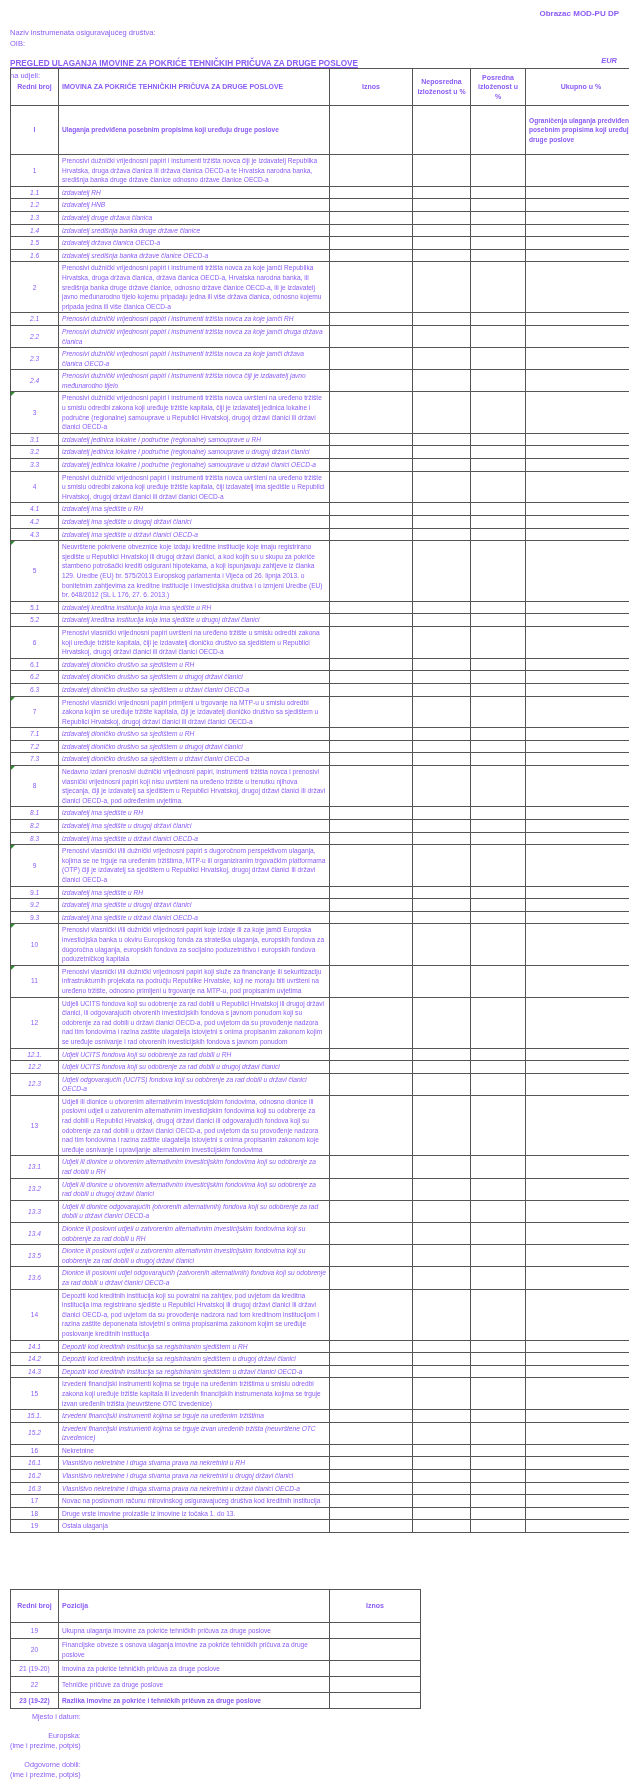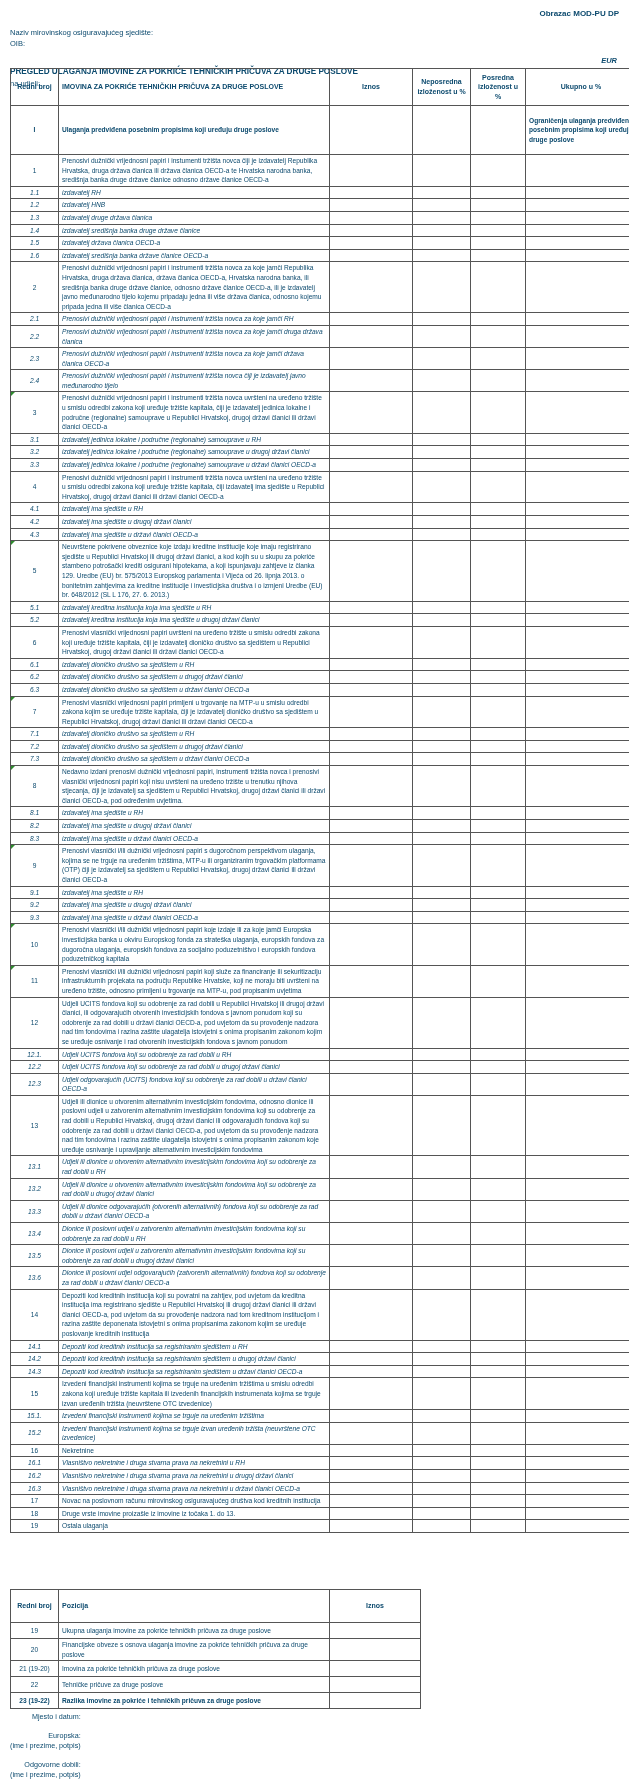--- a/index.html
+++ b/index.html
@@ -1,29 +1,29 @@
 <!DOCTYPE html>
 <html lang="hr"><head>
 <meta charset="utf-8">
 <style>
   html,body{margin:0;padding:0;background:#fff;}
   .page{
     position:relative;
     width:629px;height:1791px;
     background:#fff;
     font-family:"Liberation Sans","DejaVu Sans",sans-serif;
-    color:#0c4a6e;
+    color:#8b5cf6;
     overflow:hidden;
   }
   .form-code{
     position:absolute;top:9px;right:10px;
     font-size:8px;font-weight:bold;
   }
   .head{position:absolute;left:10px;top:27px;font-size:7.5px;line-height:1.5;}
-  .head .title{font-weight:bold;font-size:8.2px;margin-top:16px;}
+  .head .title{font-weight:bold;font-size:8.2px;margin-top:8px;text-decoration:underline;}
   .eur{
     position:absolute;right:12px;top:56px;
     font-size:7.5px;font-style:italic;font-weight:bold;
   }
   table{border-collapse:collapse;table-layout:fixed;}
   #t1{position:absolute;left:10px;top:68px;width:609px;}
   #t2{position:absolute;left:10px;top:1589px;width:402px;}
   td,th{
     border:1px solid #555;
     font-size:6.6px;
@@ -56,21 +56,21 @@
   .footer .block{margin-bottom:9px;text-align:right;}
 </style>
 </head>
 <body>
 
 <div class="page">
 
   <div class="form-code">Obrazac MOD-PU DP</div>
 
   <div class="head">
-    <div>Naziv mirovinskog osiguravajućeg sjedište:</div>
+    <div>Naziv instrumenata osiguravajućeg društva:</div>
     <div>OIB:</div>
     <div class="title">PREGLED ULAGANJA IMOVINE ZA POKRIĆE TEHNIČKIH PRIČUVA ZA DRUGE POSLOVE</div>
     <div>na udjeli:</div>
   </div>
 
   <div class="eur">EUR</div>
 
   <table id="t1">
     <thead>
       <tr>

